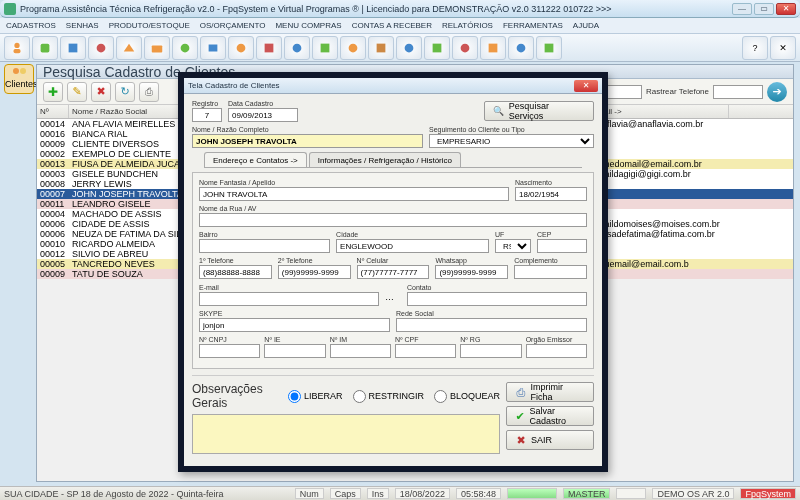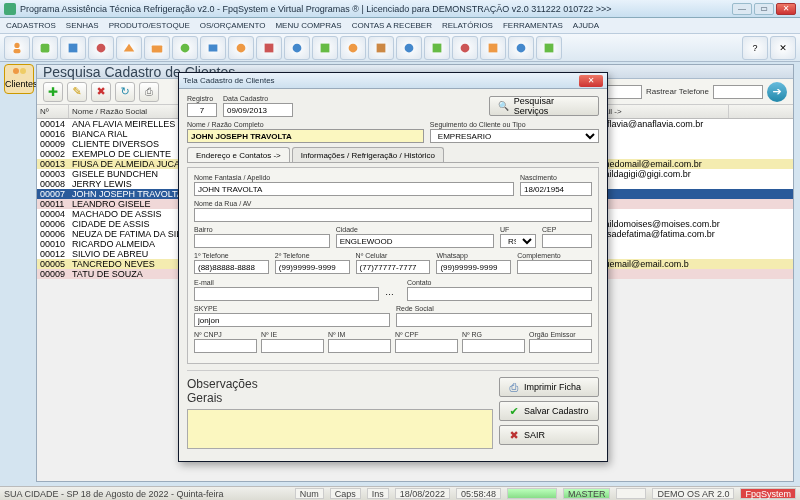--- a/index.html
+++ b/index.html
@@ -1,17 +1,17 @@
 <!DOCTYPE html>
 <html><head>
 <meta charset="utf-8">
 <style>
 * { margin:0; padding:0; box-sizing:border-box; font-family:"Segoe UI",Tahoma,sans-serif; font-size:9px; }
 body { width:800px; height:500px; overflow:hidden; background:#d4e4f0; position:relative; }
-.titlebar { height:18px; background:linear-gradient(#e8f2fb,#c8dff0); display:flex; align-items:center; padding:0 4px; border-bottom:1px solid #8ab; }
+.titlebar { height:18px; background:linear-gradient(#e8f2fb,#c8dff0); display:flex; align-items:center; padding:0 4px; border-bottom:1px solid #8ab;border-radius:6px; }
 .titlebar .icon { width:12px; height:12px; background:#4a7; border-radius:2px; margin-right:4px; }
 .titlebar span { flex:1; color:#234; font-size:9px; }
 .winbtns { display:flex; gap:2px; }
 .winbtns div { width:20px; height:12px; background:#dce8f2; border:1px solid #9bc; border-radius:2px; text-align:center; line-height:10px; font-size:8px; color:#456; cursor:pointer; }
 .winbtns div.close { background:linear-gradient(#e76,#c33); color:#fff; border-color:#a33; }
 .menubar { height:16px; background:#e8f0f8; display:flex; align-items:center; padding:0 6px; gap:10px; border-bottom:1px solid #bcd; }
 .menubar span { font-size:8px; color:#234; cursor:pointer; }
 .bigtoolbar { height:28px; background:linear-gradient(#f4f8fc,#dce8f2); display:flex; align-items:center; padding:0 4px; gap:2px; border-bottom:1px solid #abc; }
 .bigtoolbar .tbtn { width:26px; height:24px; background:radial-gradient(#fff,#e0e8f0); border:1px solid #bcd; border-radius:3px; display:flex; align-items:center; justify-content:center; }
 .bigtoolbar .tbtn svg { width:14px; height:14px; }
@@ -31,32 +31,32 @@
 .row div { padding:0 3px; overflow:hidden; white-space:nowrap; line-height:10px; }
 .row.sel { background:#2a5a9a; color:#fff; }
 .row.pink { background:#f0d8d8; }
 .row.yel { background:#f4ecb0; }
 .col-n { width:32px; } .col-nm { width:130px; } .col-em { width:140px; }
 .statusbar { position:absolute; bottom:0; left:0; right:0; height:14px; background:linear-gradient(#f0f0ec,#dcdcd4); display:flex; align-items:center; padding:0 4px; gap:6px; border-top:1px solid #bbb; font-size:8px; color:#444; }
 .statusbar .cell { border:1px solid #ccc; padding:0 4px; height:11px; line-height:10px; background:#f4f4f0; }
 .statusbar .green { background:linear-gradient(#bfb,#8d8); }
 .statusbar .red { background:#d44; color:#fff; }
 
-.dialog { position:absolute; left:178px; top:72px; width:430px; background:#f0f0ec; border:1px solid #0f172a; box-shadow:2px 3px 8px rgba(0,0,0,.35); }
+.dialog { position:absolute; left:178px; top:72px; width:430px; background:#f0f0ec; border:6px solid #0f172a; box-shadow:2px 3px 8px rgba(0,0,0,.35); }
 .dlg-title { height:16px; background:linear-gradient(#eaf2fa,#cde0ef); display:flex; align-items:center; padding:0 4px; border-bottom:1px solid #9ab; }
 .dlg-title span { flex:1; font-size:8px; color:#234; }
 .dlg-close { width:24px; height:12px; background:linear-gradient(#e76,#c33); color:#fff; text-align:center; line-height:11px; font-size:8px; border-radius:2px; }
 .dlg-body { padding:6px 8px; }
 .frow { display:flex; align-items:center; gap:6px; margin-bottom:4px; }
 .lbl2 { font-size:12px; color:#333; }
 .inp { height:14px; border:1px solid #999; font-size:8px; padding:0 3px; background:#fff; }
 .btn { height:20px; border:1px solid #999; background:linear-gradient(#f8f8f4,#e0e0d8); display:flex; align-items:center; gap:4px; padding:0 8px; font-size:8px; border-radius:2px; }
 .btn .bic { width:12px; height:12px; display:flex; align-items:center; justify-content:center; }
 .yel-inp { background:#fbf7c0 !important; font-weight:bold; }
-.tabs { display:flex; height:16px; border-bottom:1px solid #aaa; margin:4px 0; }
+.tabs { display:flex; height:16px; border-bottom:1px solid #aaa; margin:4px 12px; }
 .tab { padding:0 8px; line-height:15px; font-size:8px; border:1px solid #aaa; border-bottom:none; background:#e8e8e4; margin-right:2px; border-radius:3px 3px 0 0; }
 .tab.active { background:#f4f4f0; }
 .fieldset { border:1px solid #bbb; padding:6px; background:#f4f4f0; }
 .grid2 { display:grid; grid-template-columns:repeat(5,1fr); gap:4px 6px; }
 .fld label { display:block; font-size:7px; color:#333; margin-bottom:1px; }
 .fsep { height:1px; background:#ccc; margin:6px 0; }
 .radios { display:flex; gap:10px; align-items:center; }
 .radios label { font-size:8px; display:flex; align-items:center; gap:3px; }
 .actcol { display:flex; flex-direction:column; gap:4px; width:100px; }
 .check { width:12px; height:12px; color:#2a2; font-size:11px; }
@@ -409,20 +409,34 @@
         <div class="fld" style="flex:1"><label>Nº CPF</label><input class="inp" style="width: 100%;"></div>
         <div class="fld" style="flex:1"><label>Nº RG</label><input class="inp" style="width: 100%;"></div>
         <div class="fld" style="flex:1"><label>Orgão Emissor</label><input class="inp" style="width: 100%;"></div>
       </div>
     </div>
     <div class="fsep"></div>
     <div class="frow" style="align-items:flex-start">
       <div style="flex:1">
         <div class="frow" style="margin-bottom:4px">
           <span class="lbl2" style="width:90px">Observações Gerais</span>
+          <div class="radios">
+            <label>
+                <input type="radio" checked="" style="">
+                <span>LIBERAR</span>
+              </label>
+            <label>
+                <input type="radio" style="">
+                <span>RESTRINGIR</span>
+              </label>
+            <label>
+                <input type="radio" style="">
+                <span>BLOQUEAR</span>
+              </label>
+          </div>
         </div>
         <textarea class="obs" style=""></textarea>
       </div>
       <div class="actcol">
         <div class="btn">
             <span class="bic print">⎙</span>
             <span>Imprimir Ficha</span>
           </div>
         <div class="btn">
             <span class="bic check">✔</span>

